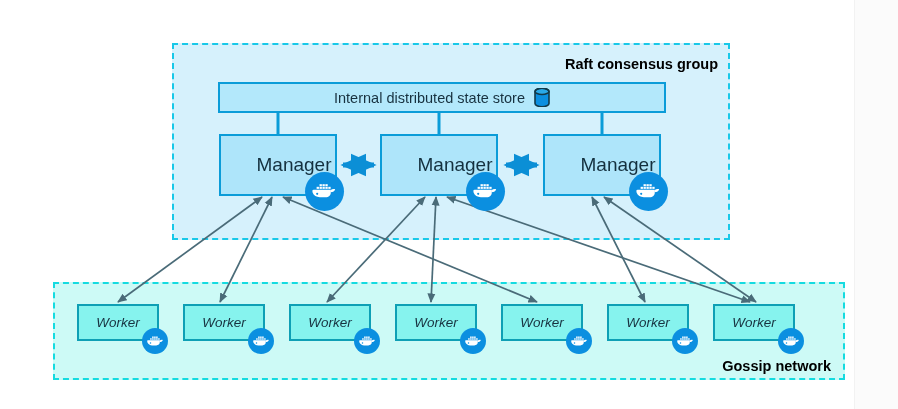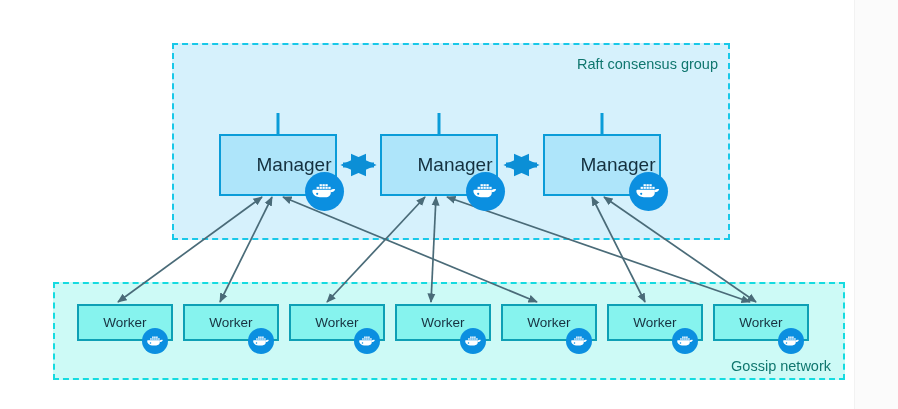--- a/index.html
+++ b/index.html
@@ -44,22 +44,23 @@
     left: 53px;
     top: 282px;
     width: 792px;
     height: 98px;
     background: #cdfaf6;
     border: 2px dashed #15dbe0;
   }
   .group-label {
     position: absolute;
     font-size: 14.5px;
-    color: #0f766e;
+    color: #000000;
     white-space: nowrap;
+    font-weight: bold;
   }
   .label-raft { right: 10px; top: 11px; }
   .label-gossip { right: 12px; bottom: 4px; }
 
   
   #wires {
     position: absolute;
     left: 0;
     top: 0;
     width: 898px;
@@ -97,24 +98,25 @@
     height: 62px;
     background: #aee5fa;
     border: 2.5px solid #0b9cd8;
     padding-left: 32px;
   }
   .node-manager .node-text {
     font-size: 19px;
     color: #14303e;
   }
   .node-worker {
-    width: 96px;
+    width: 82px;
     height: 37px;
     background: #86f3ee;
     border: 2.5px solid #0e9fb5;
+    font-style: italic;
   }
   .node-worker .node-text {
     font-size: 13.5px;
     color: #17313f;
   }
   .node-text { white-space: nowrap; }
 
   
   .whale {
     position: absolute;
@@ -175,20 +177,33 @@
 
       <line x1="425" y1="197" x2="327" y2="302"></line>
       <line x1="436" y1="197" x2="431" y2="302"></line>
       <line x1="447" y1="197" x2="750" y2="302"></line>
 
       <line x1="592" y1="197" x2="645" y2="302"></line>
       <line x1="604" y1="197" x2="756" y2="302"></line>
     </g>
   </svg>
 
+  <div class="node node-store">
+    <div class="store-inner">
+      <span class="node-text">Internal distributed state store</span>
+      <span>
+        <svg class="db-icon" width="16" height="19" viewBox="0 0 16 19" xmlns="http://www.w3.org/2000/svg">
+          <path d="M1 3.4 v12.2 a7 3.1 0 0 0 14 0 V3.4 z" fill="#0b8fe0"></path>
+          <ellipse cx="8" cy="3.4" rx="7" ry="3.1" fill="#2aa9e8"></ellipse>
+          <path d="M1 3.4 v12.2 a7 3.1 0 0 0 14 0 V3.4 a7 3.1 0 0 0 -14 0 z" fill="none" stroke="#123a4a" stroke-width="1.6"></path>
+          <ellipse cx="8" cy="3.4" rx="7" ry="3.1" fill="none" stroke="#123a4a" stroke-width="1.6"></ellipse>
+        </svg>
+      </span>
+    </div>
+  </div>
 
   <div class="node node-manager" style="left:219px; top:134px;">
     <span class="node-text">Manager</span>
   </div>
   <div class="node node-manager" style="left:380px; top:134px;">
     <span class="node-text">Manager</span>
   </div>
   <div class="node node-manager" style="left:543px; top:134px;">
     <span class="node-text">Manager</span>
   </div>

